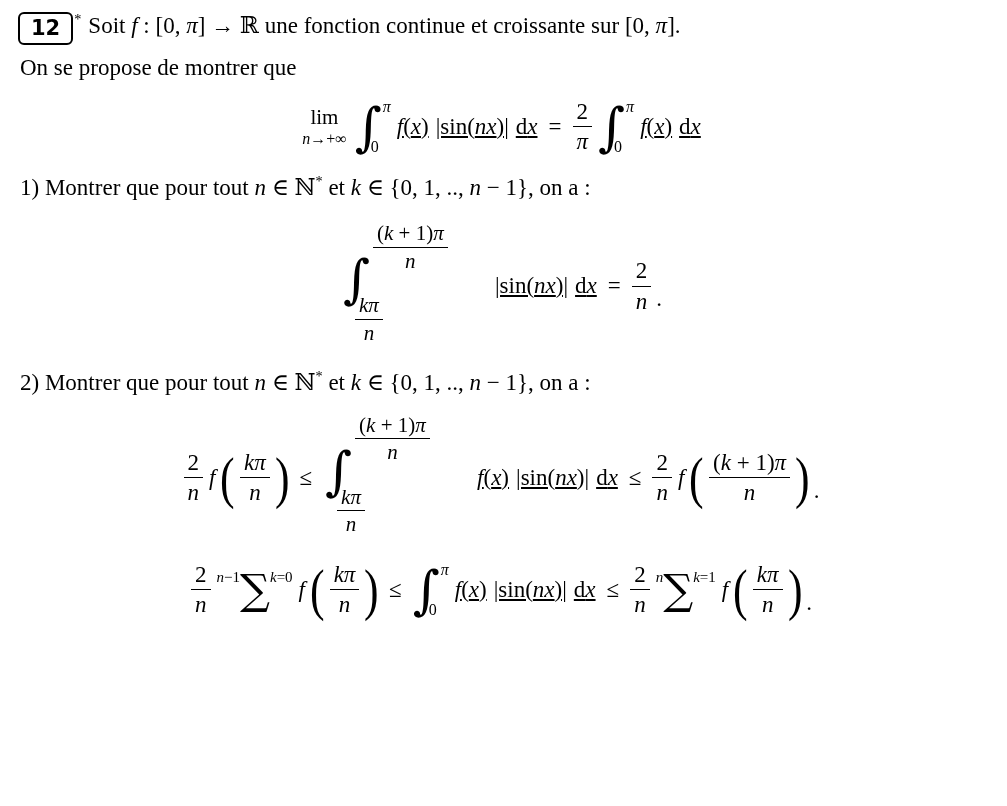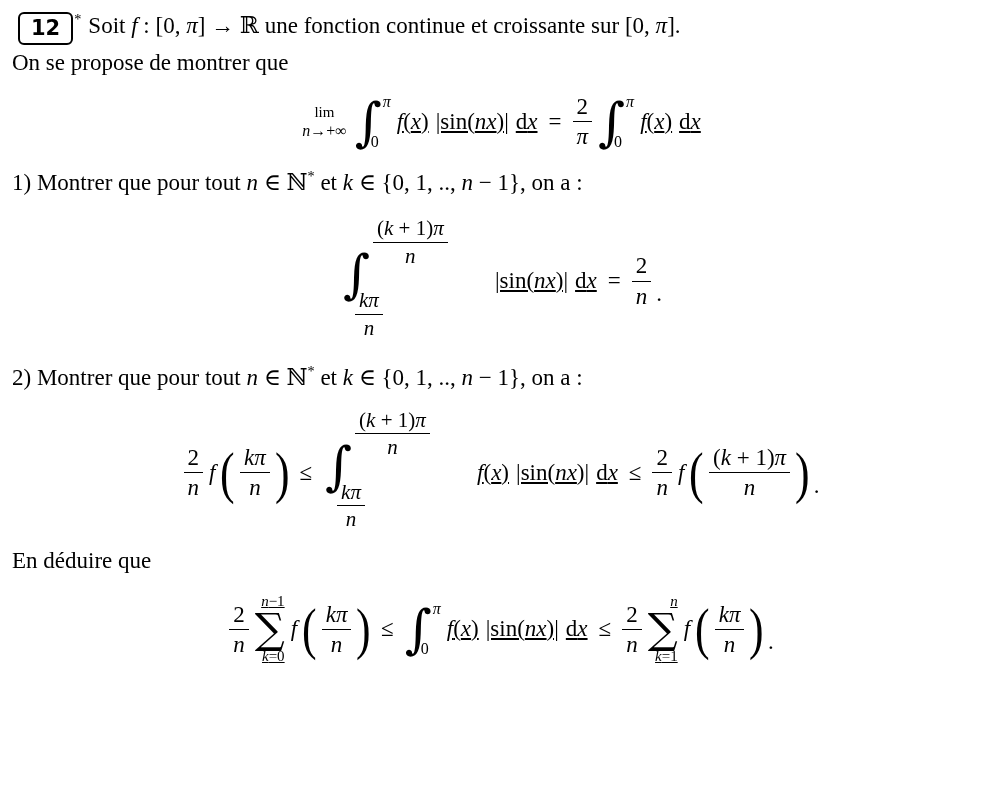--- a/index.html
+++ b/index.html
@@ -7,21 +7,21 @@
   body {
     width: 1007px; height: 806px;
     background: #ffffff; color: #000000;
     font-family: "Liberation Serif", "DejaVu Serif", serif;
     font-size: 23px;
     padding: 10px 16px 0 12px;
     overflow: hidden;
   }
   i { font-style: italic; }
   sup { font-size: 0.62em; }
-  .line { margin: 0; line-height: 1.34; }
+  .line { margin: 8px; line-height: 1.34; }
   .line1 { margin: 0 0 3px 0; }
 
   
   .exbox {
     display: inline-block;
     border: 2.5px solid #000;
     border-radius: 6px;
     padding: 2px 11px 3px 11px;
     font-family: "DejaVu Sans", "Liberation Sans", sans-serif;
     font-weight: 700;
@@ -56,21 +56,21 @@
     align-items: center;
     text-align: center;
     line-height: 1.18;
     vertical-align: middle;
   }
   .fnum { display: block; padding: 0 4px 1px 4px; border-bottom: 1.7px solid #000; white-space: nowrap; }
   .fden { display: block; padding: 1px 4px 0 4px; white-space: nowrap; }
 
   
   .limwrap { display: inline-flex; flex-direction: column; align-items: center; line-height: 1; margin-right: 2px; }
-  .limword { font-size: 15px; }
+  .limword { font-size: 21px; }
   .limsub { font-size: 16px; margin-top: 3px; white-space: nowrap; }
 
   
   .int-s { display: inline-flex; align-items: center; }
   .intsign {
     font-family: "DejaVu Serif", "DejaVu Sans", serif;
     font-size: 52px; line-height: 1; display: inline-block;
   }
   .intlims {
     display: inline-flex; flex-direction: column; justify-content: space-between;
@@ -84,21 +84,21 @@
   .intsign2 {
     position: absolute; left: 2px; top: 32px;
     font-family: "DejaVu Serif", "DejaVu Sans", serif;
     font-size: 52px; line-height: 1;
   }
   .int-d-up { position: absolute; left: 32px; top: 0; }
   .int-d-lo { position: absolute; left: 14px; top: 72px; }
   .limfrac { font-size: 21px; }
 
   
-  .sumwrap { display: inline-flex; flex-direction: column; align-items: flex-end; line-height: 1; text-decoration: underline; }
+  .sumwrap { display: inline-flex; flex-direction: row; align-items: flex-start; line-height: 1; }
   .sumlim { font-size: 15px; white-space: nowrap; }
   .sumsign {
     font-family: "DejaVu Serif", "DejaVu Sans", serif;
     font-size: 42px; line-height: 0.85; margin: 2px 0;
   }
 
   
   .bigp {
     font-size: 56px; line-height: 1; display: inline-block;
     transform: scaleX(0.78);
@@ -213,21 +213,20 @@
     <i>f</i>
     <span class="bigp">(</span>
     <span class="frac">
       <span class="fnum"><span>(</span><i>k</i><span> + 1)</span><i>π</i></span>
       <span class="fden"><i>n</i></span>
     </span>
     <span class="bigp">)</span>
     <span class="period">.</span>
   </div>
 
-  <p class="line">En déduire que</p>
 
   <div class="formula f4">
     <span class="frac">
       <span class="fnum">2</span>
       <span class="fden"><i>n</i></span>
     </span>
     <span class="sumwrap">
       <span class="sumlim"><i>n</i><span>−1</span></span>
       <span class="sumsign">∑</span>
       <span class="sumlim"><i>k</i><span>=0</span></span>

